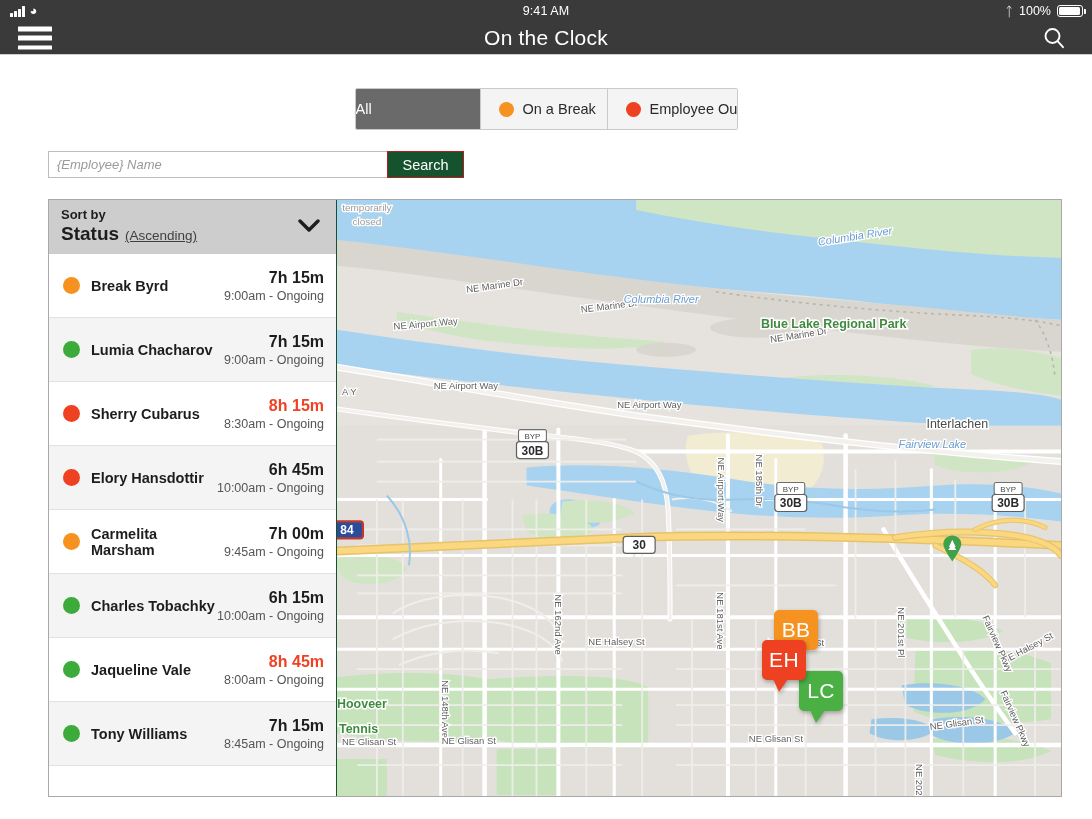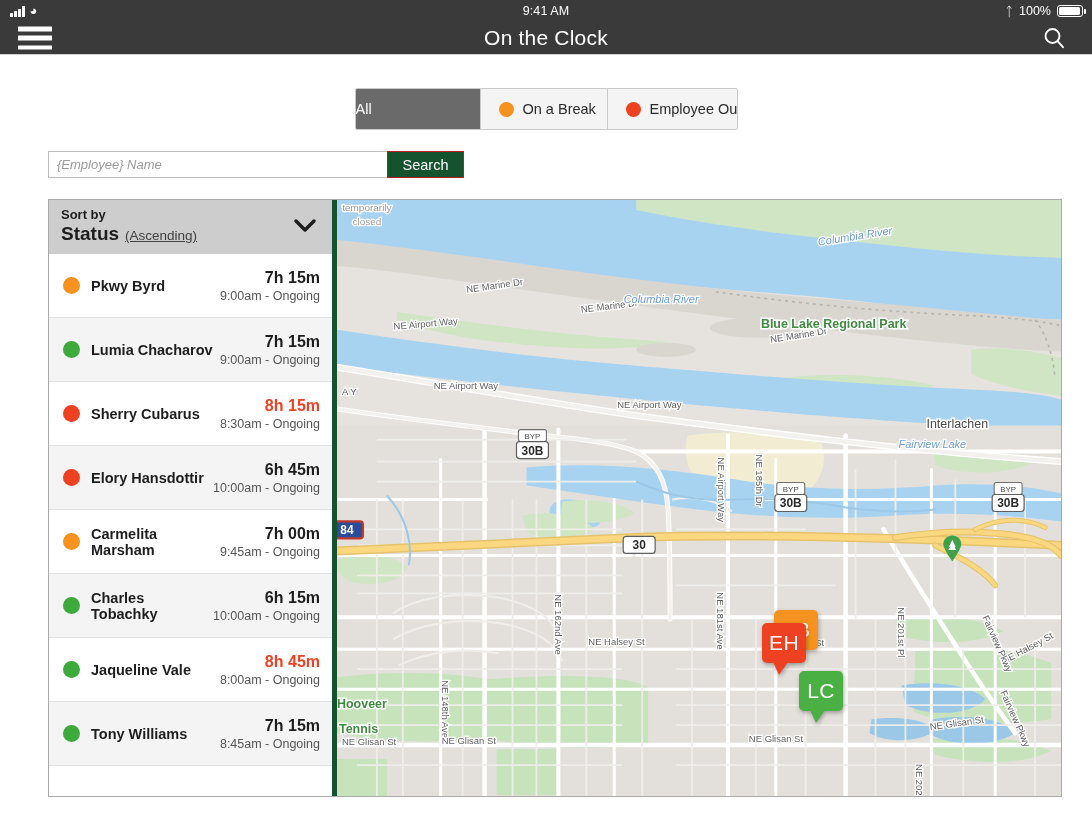--- a/index.html
+++ b/index.html
@@ -112,21 +112,21 @@
     display: flex; margin: 21px 0 0 48px;
     width: 1014px; height: 598px;
     border: 1px solid #a9a9a9;
     background: #fff;
   }
 
   
   #employee-panel {
     width: 288px; flex: 0 0 288px; height: 100%;
     background: #ffffff; position: relative; overflow: hidden;
-    border-right: 5px solid #14532d;
+    border-right: 1px solid #14532d;
   }
   #sort-header {
     height: 54px; background: #cdcdcd; position: relative;
     padding: 7px 0 0 12px; cursor: pointer;
   }
   #sort-by-label { font-size: 13px; font-weight: bold; color: #1d1d1d; line-height: 15px; }
   #sort-value-row { display: flex; align-items: baseline; gap: 6px; margin-top: 1px; }
   #sort-value { font-size: 19px; font-weight: bold; color: #1d1d1d; }
   #sort-direction { font-size: 13.5px; color: #404040; text-decoration: underline; cursor: pointer; }
   #sort-chevron-icon {
@@ -250,21 +250,21 @@
       </div>
       <div id="sort-chevron-icon">
         <svg width="22" height="13" viewBox="0 0 22 13">
           <polyline points="2,2 11,11 20,2" fill="none" stroke="#1d1d1d" stroke-width="3.4" stroke-linecap="round" stroke-linejoin="round"></polyline>
         </svg>
       </div>
     </div>
     <div id="employee-list">
         <div class="employee-row odd">
           <span class="emp-dot" style="background: rgb(245, 146, 32);"></span>
-          <span class="emp-name">Pkwy Byrd</span>
+          <span class="emp-name">Break Byrd</span>
           <div class="emp-right">
             <div class="emp-duration">7h 15m</div>
             <div class="emp-times">9:00am - Ongoing</div>
           </div>
         </div>
         <div class="employee-row even">
           <span class="emp-dot" style="background: rgb(60, 171, 60);"></span>
           <span class="emp-name">Lumia Chacharov</span>
           <div class="emp-right">
             <div class="emp-duration">7h 15m</div>
@@ -547,19 +547,19 @@
     </svg>
     <div id="map-markers-layer">
         <div class="map-marker" style="left: 437px; top: 410px; z-index: 10;">
           <div class="marker-bubble" style="background: rgb(245, 146, 32);">BB</div>
           <div class="marker-tail" style="border-top-color: rgb(245, 146, 32);"></div>
         </div>
         <div class="map-marker" style="left: 462px; top: 430px; z-index: 11; margin-top: 41px;">
           <div class="marker-bubble" style="background: rgb(75, 176, 67);">LC</div>
           <div class="marker-tail" style="border-top-color: rgb(75, 176, 67);"></div>
         </div>
-        <div class="map-marker" style="left: 425px; top: 423px; z-index: 12;">
+        <div class="map-marker" style="left: 425px; top: 440px; z-index: 12;">
           <div class="marker-bubble" style="background: rgb(238, 65, 34);">EH</div>
           <div class="marker-tail" style="border-top-color: rgb(238, 65, 34);"></div>
         </div>
       </div>
   </div>
 </div>
 
 </body></html>

